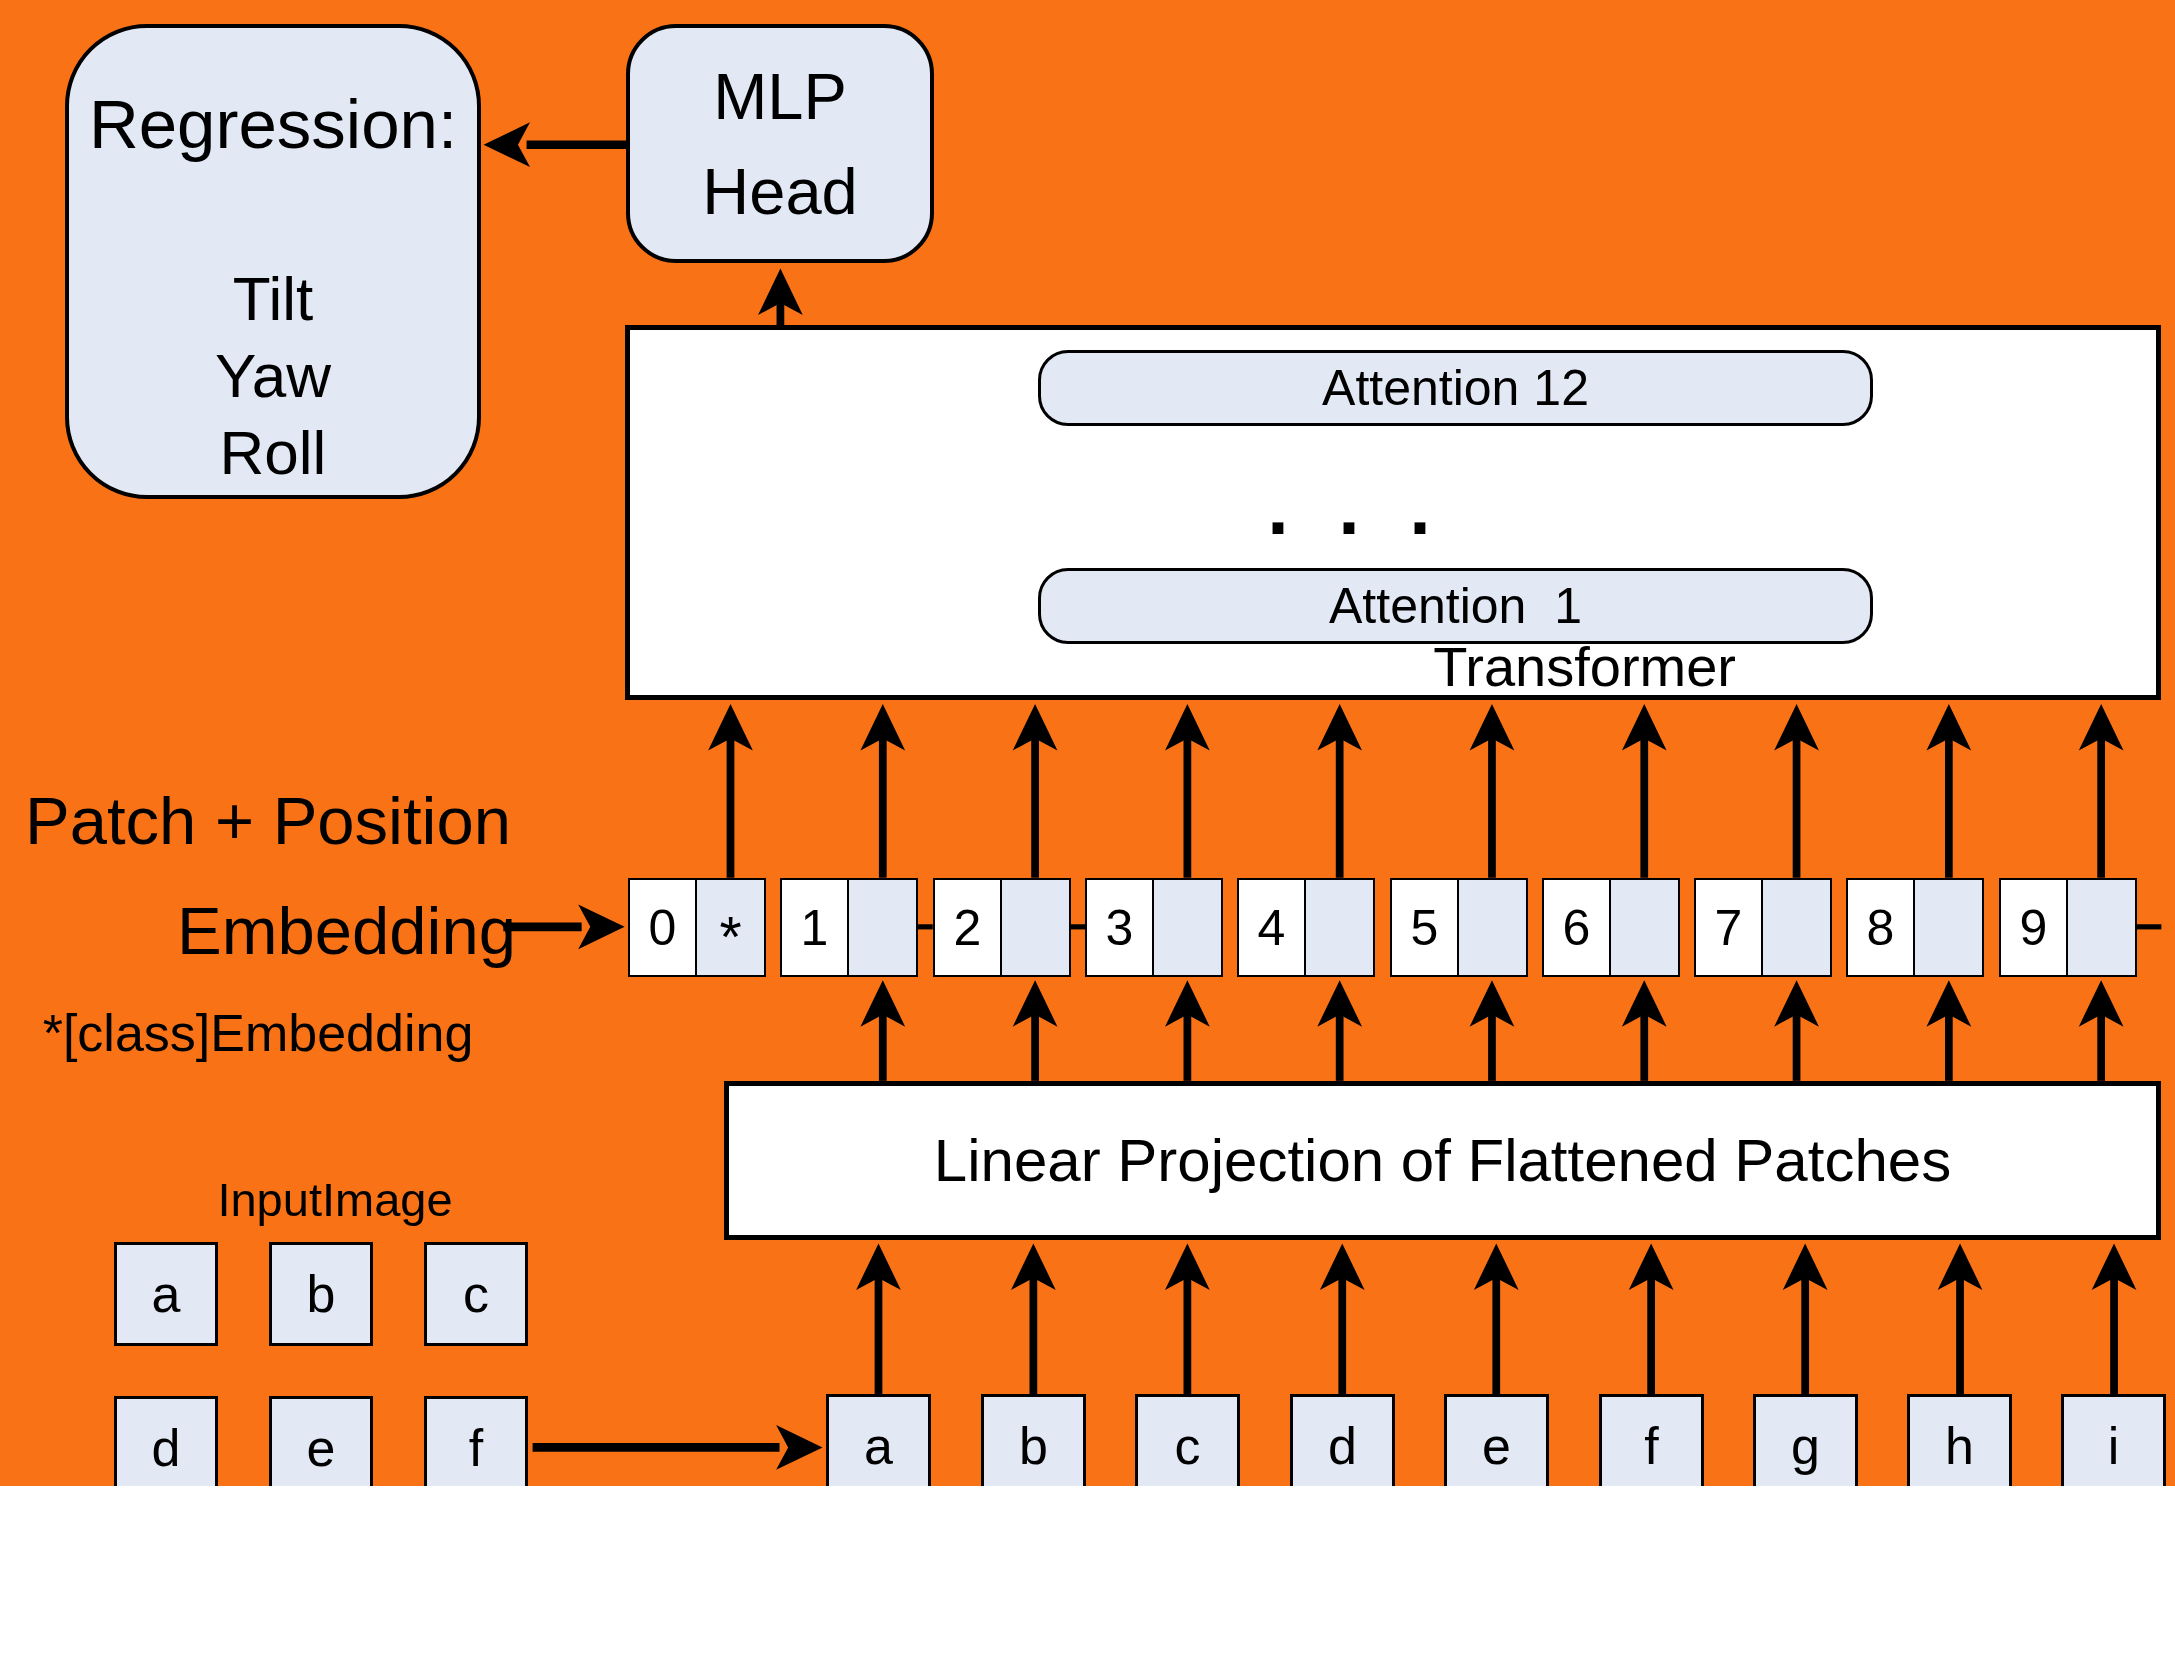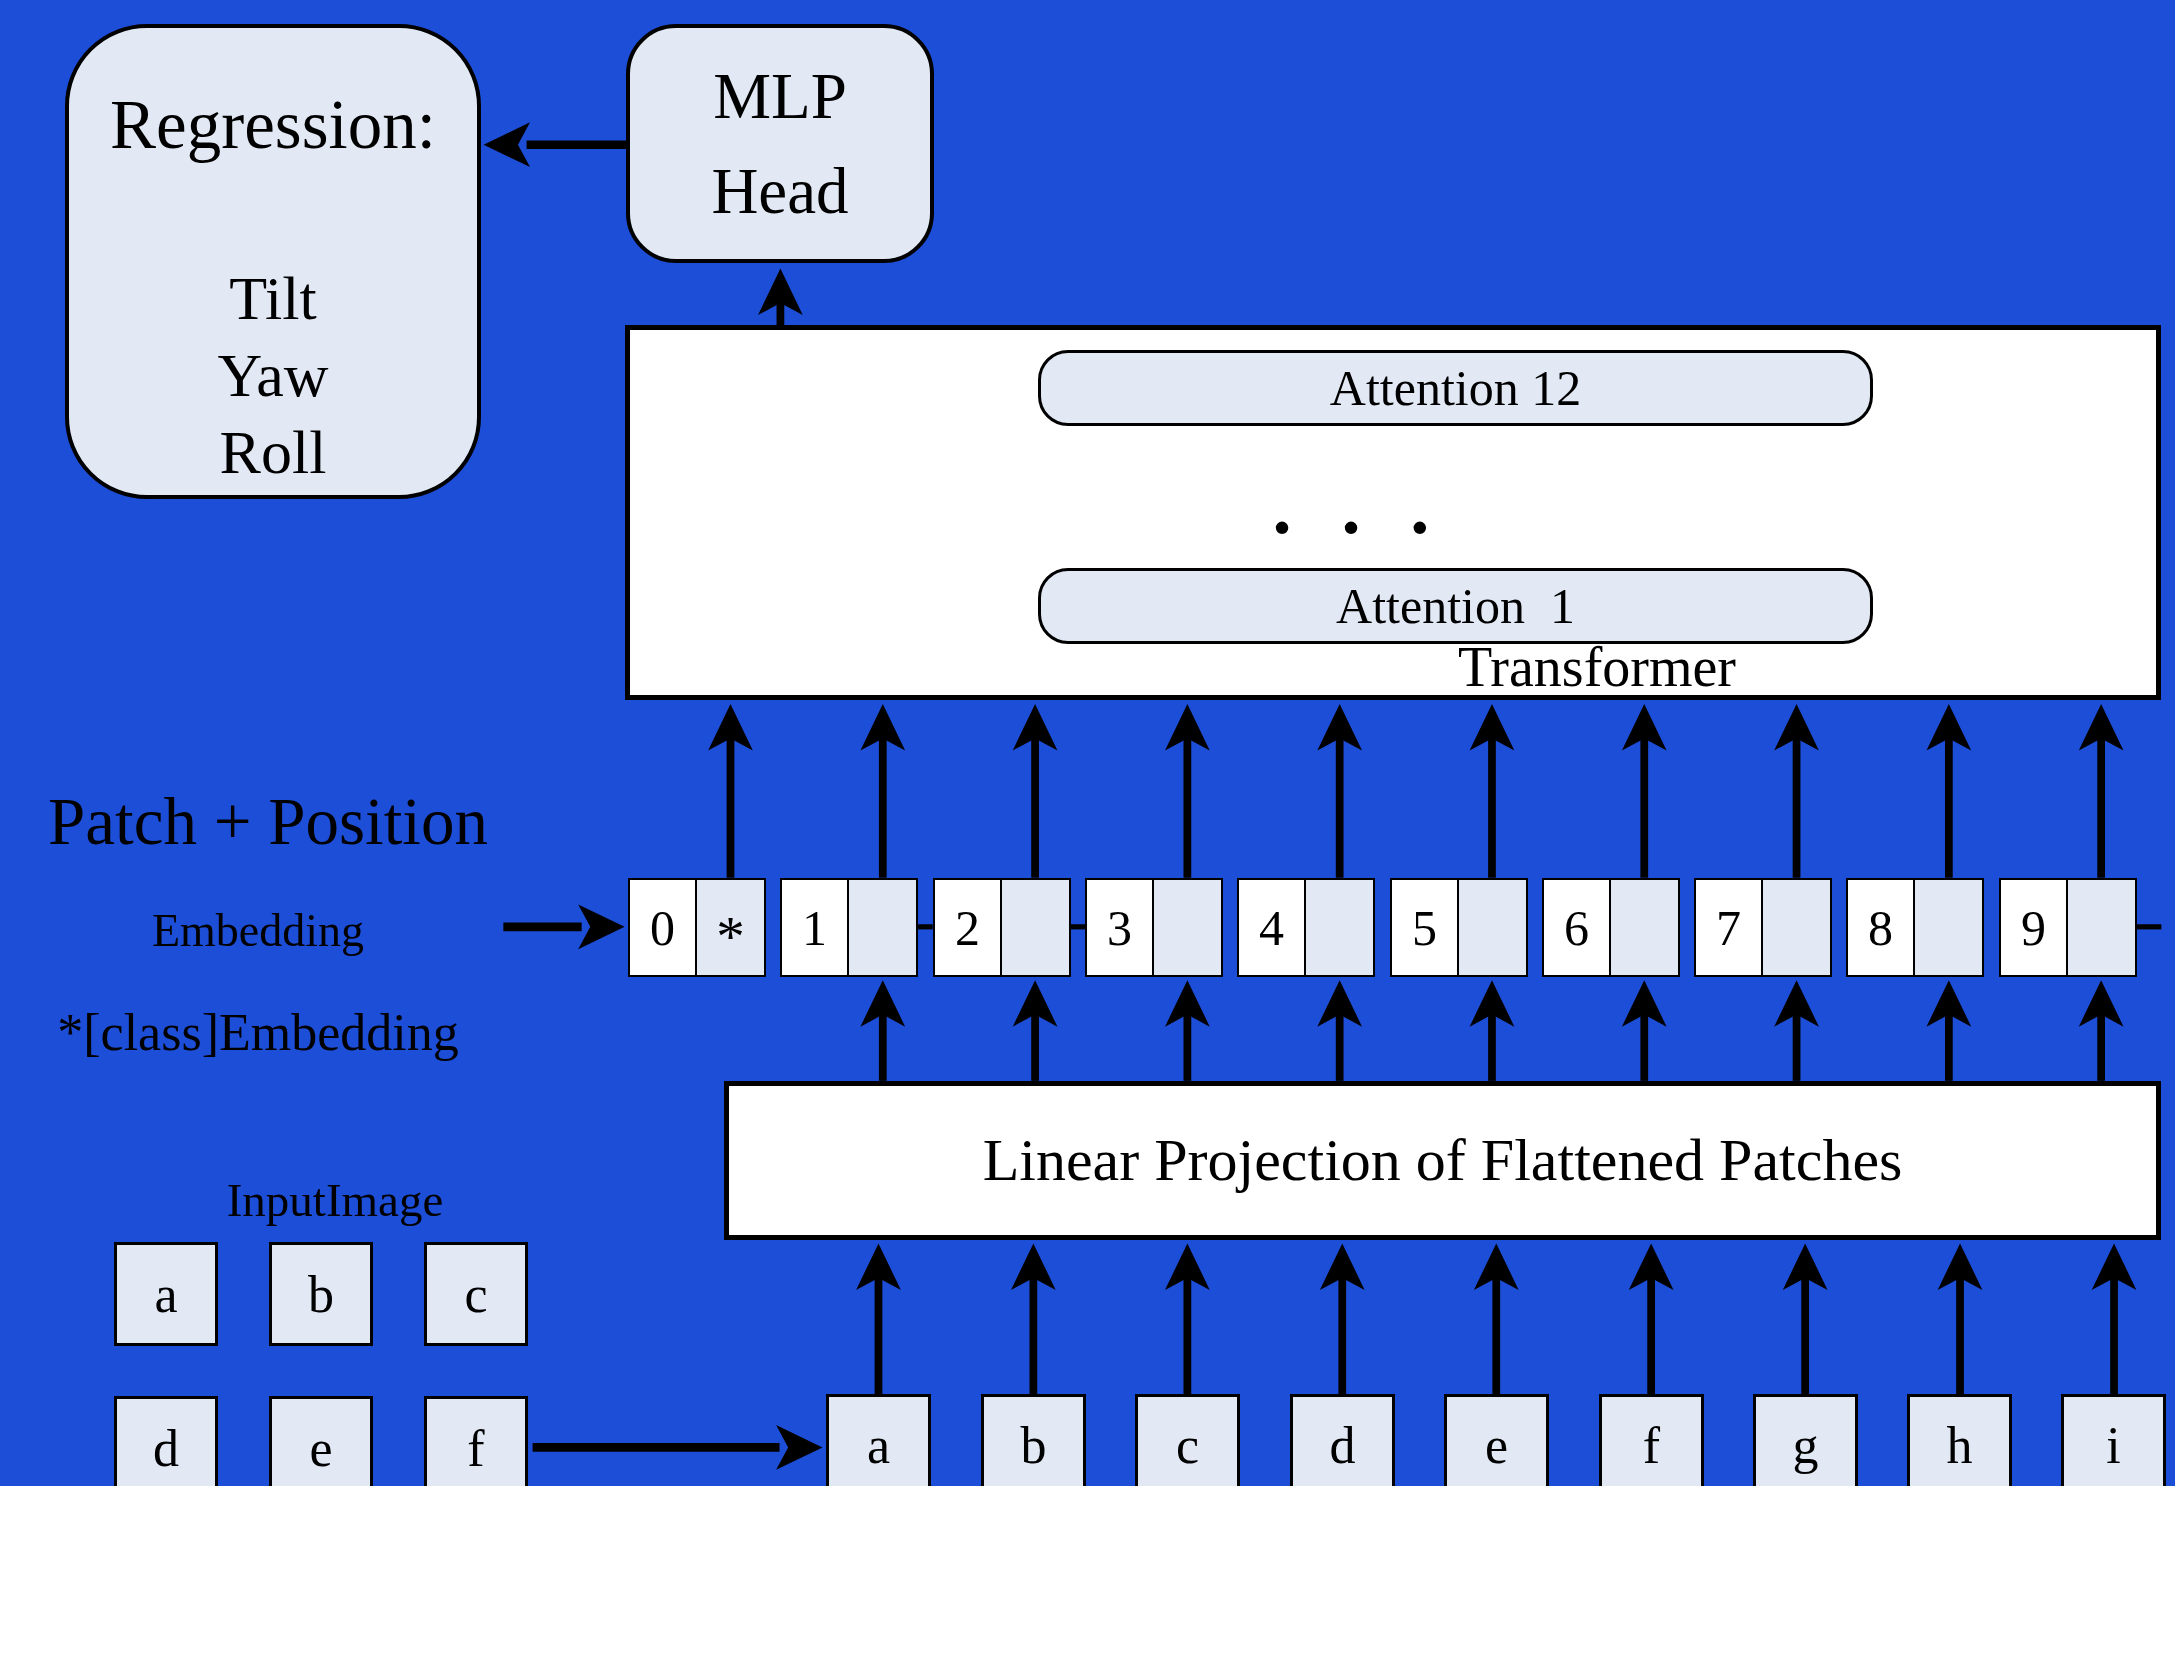--- a/index.html
+++ b/index.html
@@ -1,20 +1,20 @@
 <!DOCTYPE html>
 <html style="font-size:13.8px"><head>
 <meta charset="utf-8">
 <style>
   html,body{margin:0;padding:0;background:#ffffff;}
   #canvas{
     position:relative;
     width:2176px;height:1486px;
-    background:#1d4ed8;
-    font-family:Liberation Serif, serif;
+    background:#f97316;
+    font-family:Liberation Sans, sans-serif;
     color:#000;
     overflow:hidden;
   }
   .abs{position:absolute;box-sizing:border-box;}
   #arrow-layer{position:absolute;left:0;top:0;width:2176px;height:1679px;}
 
   
   .soft-box{
     background:var(--fill,#e2e9f5);
     border:4.3px solid #000;
@@ -51,21 +51,21 @@
     font-size:50px;border-right:2.6px solid #000;box-sizing:border-box;background:#fff;
   }
   .token .cell-emb{
     flex:1;height:100%;background:#e2e9f5;
     display:flex;align-items:center;justify-content:center;font-size:57px;
   }
   .token .cell-emb span{transform:translateY(8.6px);}
 
   
   #pp-line1{left:0;top:783px;width:516px;text-align:center;font-size:67px;line-height:76px;padding-left:20px;}
-  #pp-line2{left:0;top:893px;width:516px;text-align:center;font-size:46px;line-height:76px;}
+  #pp-line2{left:0;top:893px;width:516px;text-align:right;font-size:67px;line-height:76px;}
   #pp-line3{left:0;top:1003px;width:516px;text-align:center;font-size:52px;line-height:60px;}
 
   
   #lp-box{left:724px;top:1081px;width:1437px;height:159px;border:5.2px solid #000;background:#fff;font-size:60px;}
 
   
   .patch-sq{
     position:absolute;display:flex;align-items:center;justify-content:center;
     background:#e2e9f5;border:3.4px solid #000;box-sizing:border-box;font-size:52px;
   }

